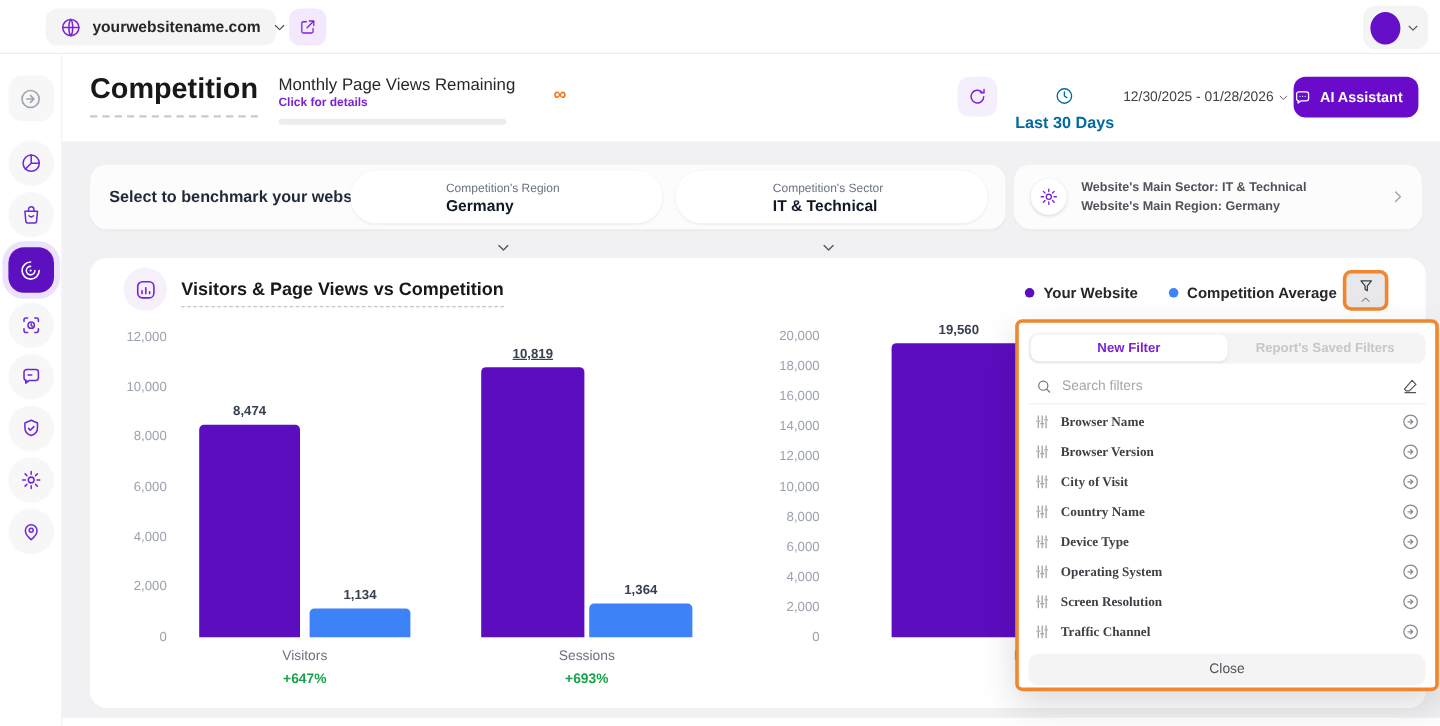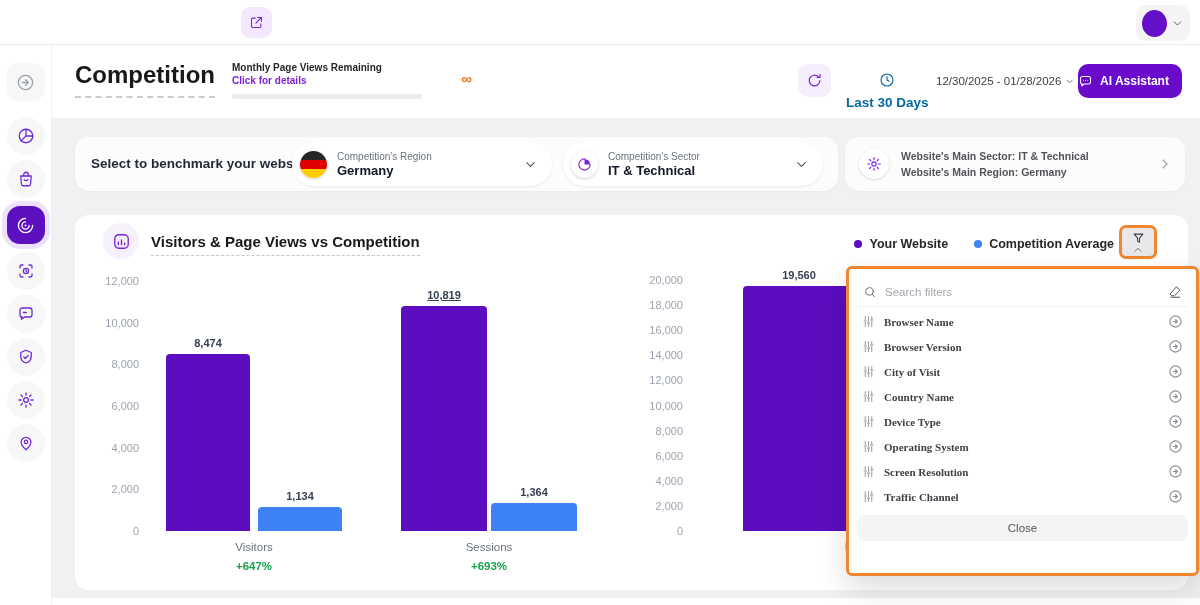--- a/index.html
+++ b/index.html
@@ -28,40 +28,40 @@
   .side-item { width:38px; height:38px; border-radius:50%; background:#f7f7f8; display:flex; align-items:center; justify-content:center;
                color:#6d28d9; margin-bottom:5px; cursor:pointer; }
   .side-item.collapse { color:#9ca3af; background:#f7f7f8; border-radius:12px; margin-bottom:16px; }
   .side-item.active { background:#5c10c0; color:#fff; border-radius:13px; box-shadow:0 0 0 5px #ece2fb; margin-top:3px; margin-bottom:8px; }
 
   
   .header-strip { position:absolute; left:52px; top:45px; width:1148px; height:73px; background:#fff; }
   .page-title { position:absolute; left:23px; top:16px; font-size:24px; font-weight:bold; color:#18181b;
                 border-bottom:2px dashed #c9c9cf; padding-bottom:7px; }
   .quota { position:absolute; left:180px; top:17px; width:240px; }
-  .quota .q-label { font-size:10px; font-weight:bold; color:#27272a; }
+  .quota .q-label { font-size:14px; font-weight:normal; color:#27272a; }
   .quota .q-link { font-size:10px; font-weight:bold; color:#7c22d6; margin-top:2px; cursor:pointer; }
   .quota .q-bar { margin-top:8px; width:190px; height:5px; border-radius:3px; background:#ededee; }
   .quota .q-inf { position:absolute; right:0; top:8px; color:#f97316; font-size:15px; font-weight:bold; }
   .refresh-btn { position:absolute; left:746px; top:19px; width:33px; height:33px; border-radius:10px; background:#f5effd;
                  display:flex; align-items:center; justify-content:center; color:#7c22d6; cursor:pointer; }
   .period { position:absolute; left:794px; top:27px; display:flex; align-items:center; gap:7px; color:#0369a1; cursor:pointer;flex-direction:column; }
   .period .p-txt { font-size:13.5px; font-weight:bold; }
   .daterange { position:absolute; left:884px; top:30px; display:flex; align-items:center; gap:3px; font-size:11.5px; color:#3f3f46; cursor:pointer; }
   .ai-btn { position:absolute; left:1026px; top:19px; width:104px; height:34px; border-radius:10px; background:#6a0bcb; color:#fff;
             display:flex; align-items:center; justify-content:flex-start; gap:7px; font-size:12px; font-weight:bold; cursor:pointer; }
 
   
   .content-bg { position:absolute; left:52px; top:118px; width:1148px; height:480px; background:#f1f1f3; }
 
   .bench-box { position:absolute; left:75px; top:137px; width:763px; height:54px; background:#fcfcfd; border-radius:14px;
                box-shadow:0 1px 2px rgba(0,0,0,.03); }
   .bench-label { position:absolute; left:16px; top:19px; font-size:13.5px; font-weight:bold; color:#1f2937; }
   .pill { position:absolute; top:5px; width:260px; height:44px; background:#fff; border-radius:22px;
-          box-shadow:0 1px 3px rgba(0,0,0,.07); display:flex; align-items:center; padding:0 14px 0 8px; gap:10px; cursor:pointer; }
+          box-shadow:0 1px 3px rgba(0,0,0,.07); display:flex; align-items:center; padding:0 14px 0 8px; gap:10px; cursor:pointer;flex-direction:column; }
   .pill .circ { width:27px; height:27px; border-radius:50%; background:#fff; box-shadow:0 1px 3px rgba(0,0,0,.18);
                 display:flex; align-items:center; justify-content:center; overflow:hidden; }
   .pill .p-lab { font-size:10px; color:#6b7280; }
   .pill .p-val { font-size:13px; font-weight:bold; color:#111827; margin-top:1px; }
   .pill .sp { flex:1; }
   .flag-de { width:27px; height:27px; border-radius:50%; overflow:hidden; box-shadow:0 1px 3px rgba(0,0,0,.18); }
   .flag-de div { height:9px; }
 
   .site-box { position:absolute; left:845px; top:137px; width:340px; height:54px; background:#fcfcfd; border-radius:14px;
               box-shadow:0 1px 2px rgba(0,0,0,.03); display:flex; align-items:center; gap:12px; padding:0 12px 0 14px; cursor:pointer; }
@@ -102,20 +102,34 @@
   .fp-row .r-ic { color:#a1a1aa; }
   .fp-close { height:26px; margin-top:6px; background:#f4f4f5; border-radius:8px; display:flex; align-items:center; justify-content:center;
               font-size:11.5px; color:#52525b; cursor:pointer; }
 </style>
 </head>
 <body>
 
 <div class="page">
 
   <div class="topbar">
+    <div class="site-pill">
+      <span class="globe">
+        <svg class="ic" width="18" height="18" viewBox="0 0 24 24">
+            <circle cx="12" cy="12" r="9"></circle>
+            <path d="M3 12h18M12 3c2.8 2.6 2.8 15.4 0 18M12 3c-2.8 2.6-2.8 15.4 0 18"></path>
+          </svg>
+      </span>
+      <span class="txt">yourwebsitename.com</span>
+      <span class="chev">
+        <svg class="ic" width="14" height="14" viewBox="0 0 24 24">
+            <path d="M6 9l6 6 6-6"></path>
+          </svg>
+      </span>
+    </div>
     <div class="ext-btn">
       <span>
         <svg class="ic" width="15" height="15" viewBox="0 0 24 24">
             <path d="M14 4h6v6M20 4l-9 9M19 14v4a2 2 0 0 1-2 2H6a2 2 0 0 1-2-2V7a2 2 0 0 1 2-2h4"></path>
           </svg>
       </span>
     </div>
     <div class="avatar-wrap">
       <div class="avatar"></div>
       <span class="chev">
@@ -362,20 +376,24 @@
         <div class="bar-val" style="left: 396px; top: 271px; width: 126px;">1,364</div>
         <div class="cat-lab" style="left: 354px; top: 326px;">Sessions</div>
         <div class="cat-growth" style="left: 354px; top: 345px; color: rgb(22, 163, 74);">+693%</div>
         <div class="bar" style="left: 668px; top: 71px; width: 112px; height: 245px; background: rgb(92, 13, 191);"></div>
         <div class="bar-val" style="left: 648px; top: 54px; width: 152px;">19,560</div>
         <div class="cat-lab" style="left: 740px; top: 326px;">Page Views</div>
       </div>
   </div>
 
   <div class="filter-panel">
+    <div class="fp-tabs">
+      <div class="fp-tab on">New Filter</div>
+      <div class="fp-tab off">Report's Saved Filters</div>
+    </div>
     <div class="fp-search">
       <span>
         <svg class="ic" width="14" height="14" viewBox="0 0 24 24">
             <circle cx="11" cy="11" r="6.5"></circle>
             <path d="M20 20l-4.2-4.2"></path>
           </svg>
       </span>
       <input type="text" placeholder="Search filters" style="">
       <span style="color:#52525b;">
         <svg class="ic" width="14" height="14" viewBox="0 0 24 24">

